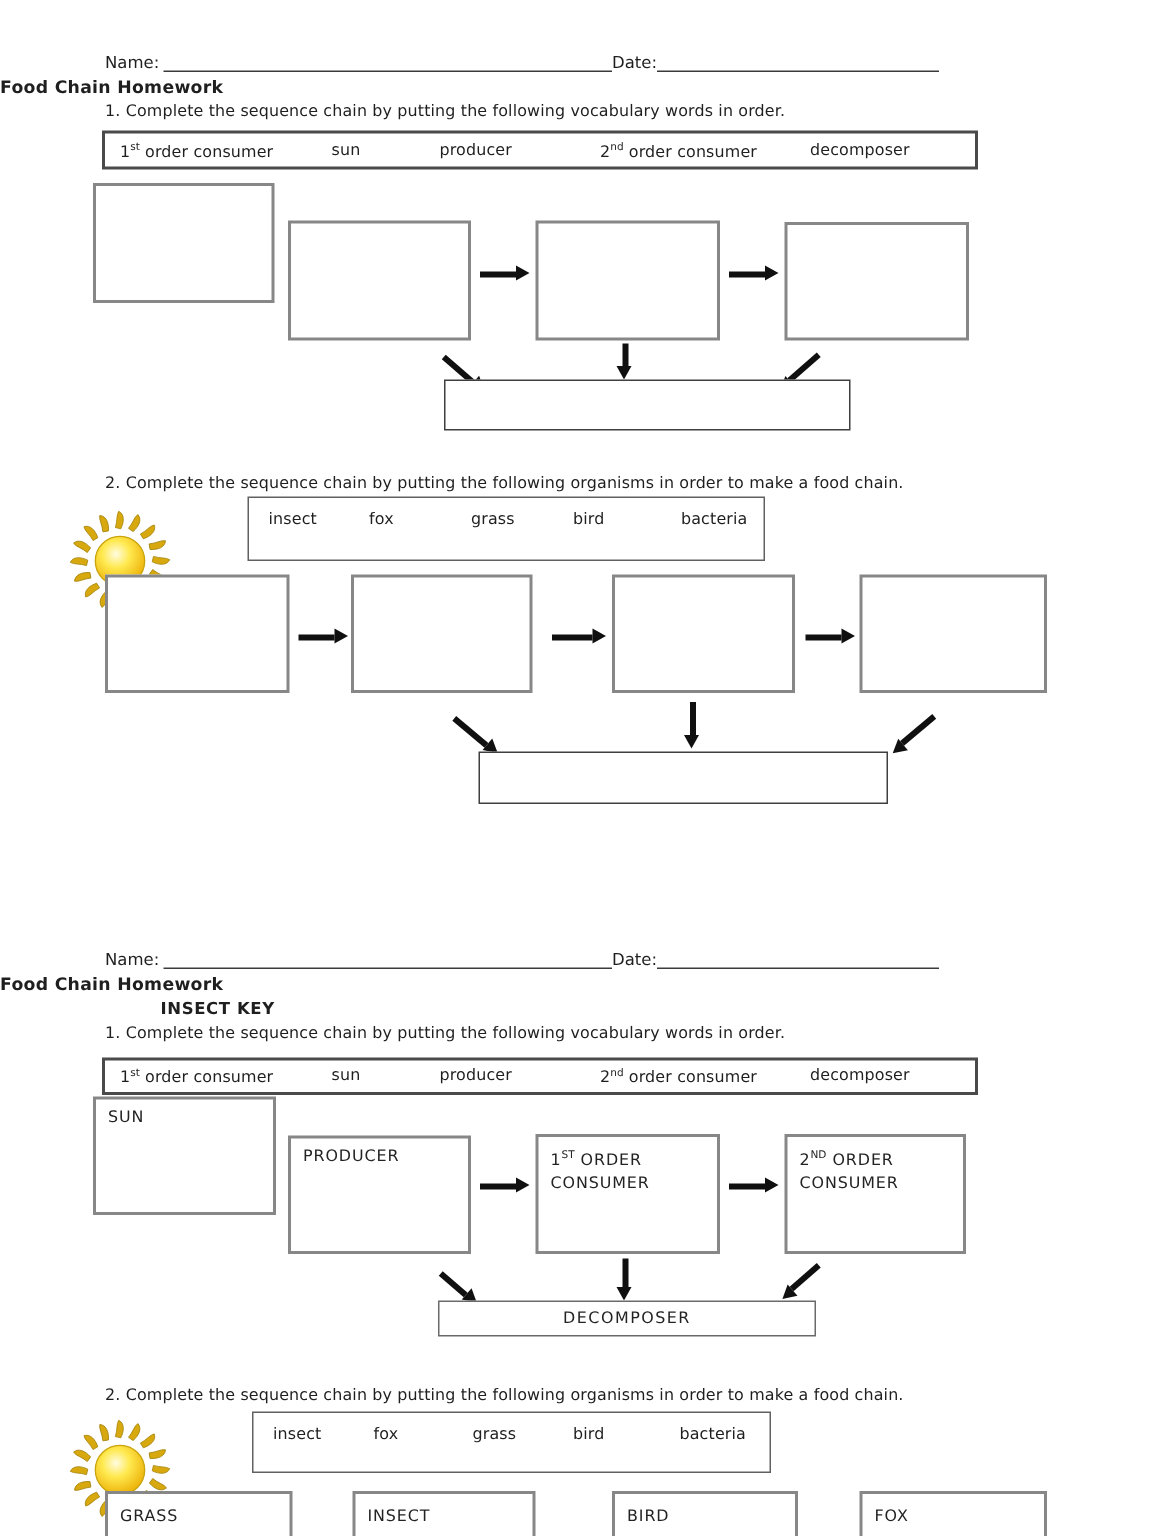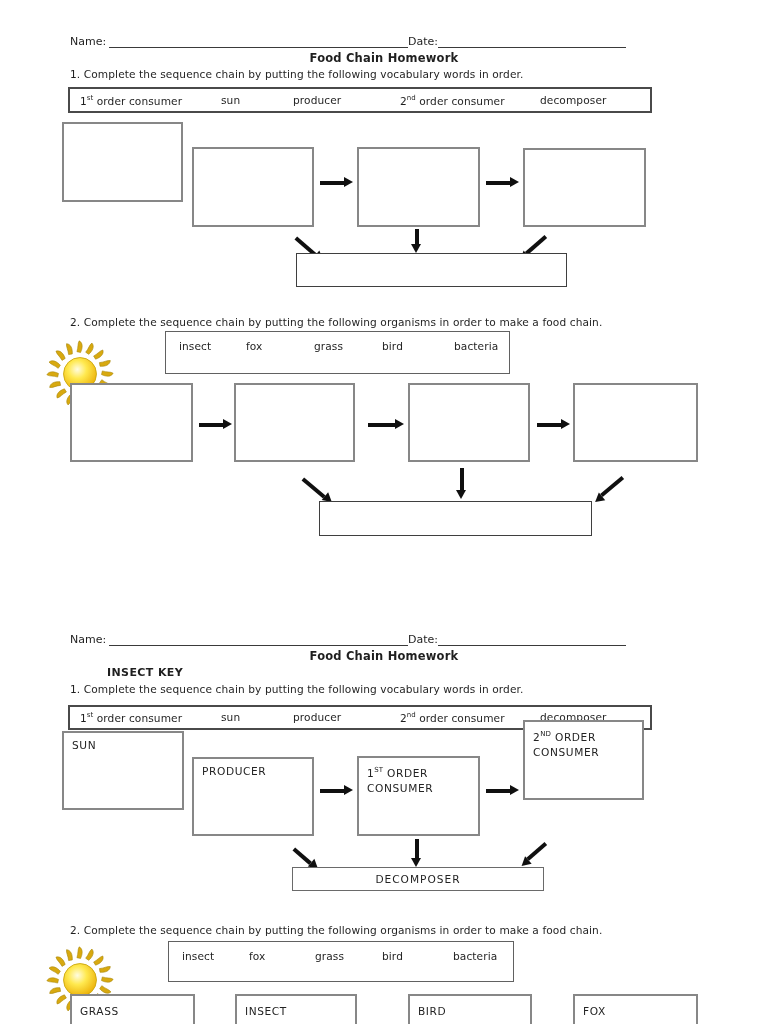--- a/index.html
+++ b/index.html
@@ -4,21 +4,21 @@
 <style>
   html,body{margin:0;padding:0;background:#ffffff;}
   #page{position:relative;width:768px;height:1024px;background:#ffffff;overflow:hidden;
         font-family:"DejaVu Sans","Liberation Sans",sans-serif;color:#1f1f1f;}
   
   .ndrow{position:absolute;left:70px;width:556px;height:13px;display:flex;align-items:flex-end;font-size:11px;}
   .ndlabel{white-space:nowrap;}
   .uline{border-bottom:1.3px solid #3a3a3a;height:11px;display:inline-block;}
   .grow{flex:1;margin-left:3px;}
   
-  .title{position:absolute;left:0;width:768px;text-align:center;font-weight:bold;font-size:11.5px;letter-spacing:.2px;}
+  .title{position:absolute;left:0;width:768px;font-weight:bold;font-size:11.5px;letter-spacing:.2px;}
   .akey{position:absolute;font-weight:bold;font-size:11px;letter-spacing:.4px;}
   .prompt{position:absolute;left:70px;font-size:10.6px;letter-spacing:.1px;white-space:nowrap;}
   
   .wordbox{position:absolute;background:#fff;border:2px solid #4a4a4a;box-sizing:border-box;}
   .wordbox.light{border:1.8px solid #616161;}
   .bw{position:absolute;font-size:10.6px;white-space:nowrap;letter-spacing:.1px;}
   sup{font-size:7px;letter-spacing:0;}
   
   .box{position:absolute;background:#fff;border:2px solid #878787;box-sizing:border-box;}
   .wide{position:absolute;background:#fff;border:1.5px solid #3f3f3f;box-sizing:border-box;}
@@ -143,21 +143,21 @@
   <div class="box" style="left:62px;top:731px;width:122px;height:79px">
     <div class="bl pad">SUN</div>
   </div>
   <div class="box" style="left:192px;top:757px;width:122px;height:79px">
     <div class="bl pad">PRODUCER</div>
   </div>
   <div class="box" style="left:357px;top:756px;width:123px;height:80px">
     <div class="bl pad"><span>1</span><sup>ST</sup><span> ORDER</span></div>
     <div class="bl" style="padding-left:8px">CONSUMER</div>
   </div>
-  <div class="box" style="left:523px;top:720px;width:121px;height:80px">
+  <div class="box" style="left:523px;top:756px;width:121px;height:80px">
     <div class="bl pad"><span>2</span><sup>ND</sup><span> ORDER</span></div>
     <div class="bl" style="padding-left:8px">CONSUMER</div>
   </div>
   <div class="ar" style="left:320px;top:789px;width:24px"></div>
   <div class="ar" style="left:486px;top:789px;width:24px"></div>
   <div class="ad" style="left:415px;top:839px;height:19px"></div>
   <div class="ar rot" style="left:294px;top:847px;width:22px;transform:rotate(41deg)"></div>
   <div class="ar rot" style="left:546px;top:842px;width:24px;transform:rotate(139deg)"></div>
   <div class="wide center" style="left:292px;top:867px;width:252px;height:24px;border-color:#6a6a6a">
     <span class="bl" style="letter-spacing:1px">DECOMPOSER</span>

